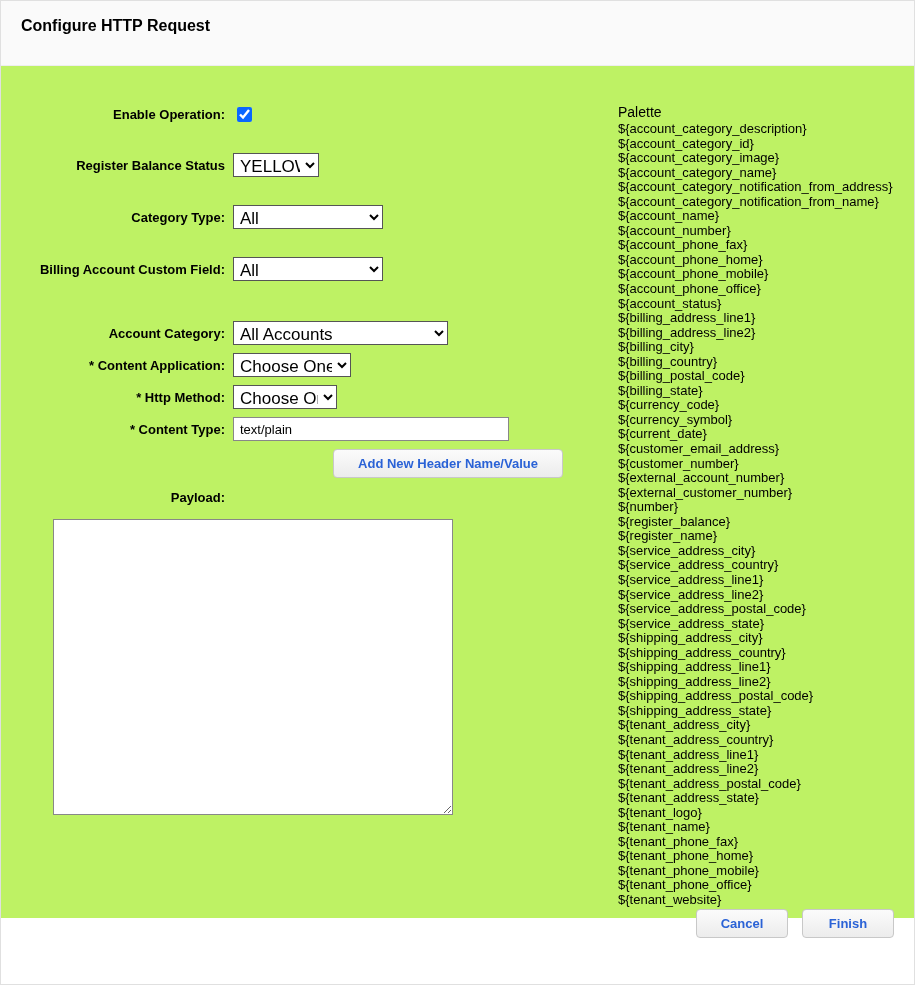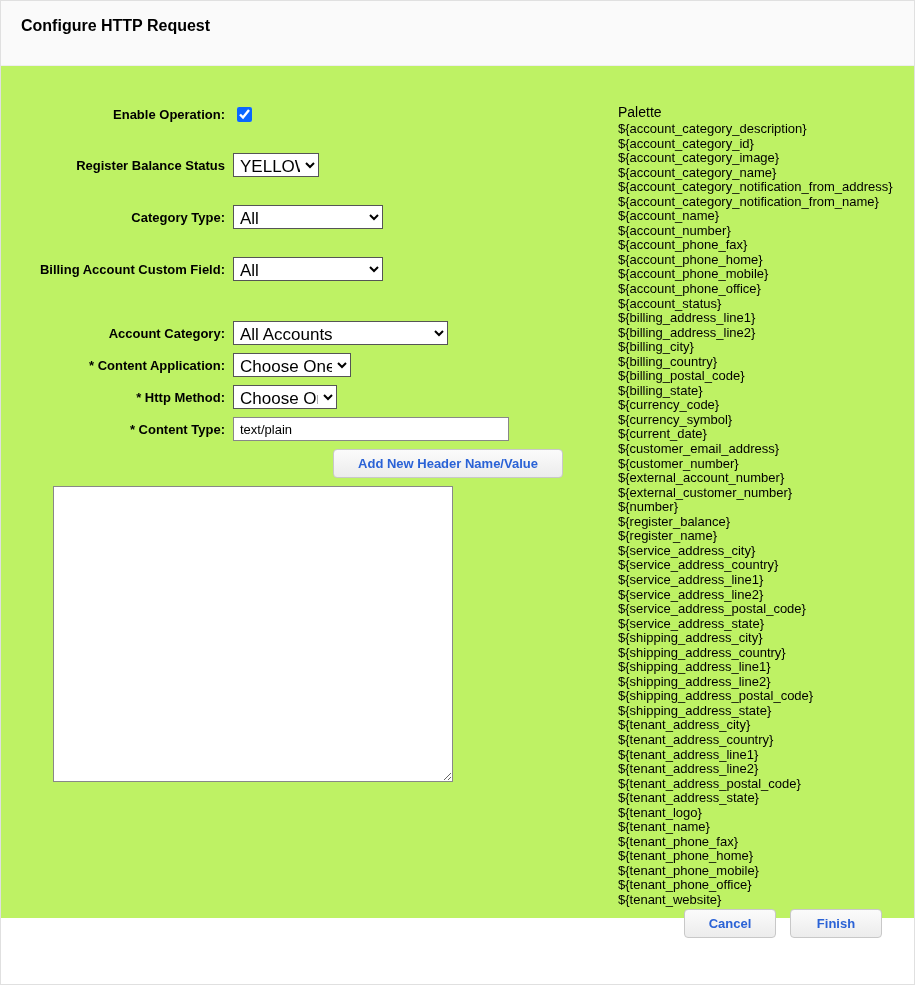--- a/index.html
+++ b/index.html
@@ -103,21 +103,21 @@
     font-weight: normal;
     margin-bottom: 2px;
   }
   .palette-list div {
     font-size: 13px;
     line-height: 1.12;
     white-space: nowrap;
   }
   .footer-buttons {
     position: absolute;
-    right: 32px;
+    right: 20px;
     bottom: 46px;
     display:flex;
     gap: 14px;
   }
   .footer-buttons .btn { width: 92px; padding:6px 0; }
   .gap-lg { height: 14px; }
   .payload-block {
     margin-left: 20px;
     margin-top: 4px;
   }
@@ -213,20 +213,23 @@
       </div>
 
 
       <div class="form-row tight">
         <div class="lbl"></div>
         <div class="ctrl" style="padding-left:100px;">
           <span class="btn btn-wide">Add New Header Name/Value</span>
         </div>
       </div>
 
+      <div class="form-row" style="align-items:flex-start; margin-top:10px;">
+        <div class="lbl" style="padding-top:2px;">Payload:</div>
+      </div>
       <div class="payload-block">
         <textarea style="width: 400px; height: 296px;"></textarea>
       </div>
 
     </div>
 
     <div class="palette-col">
       <div class="palette-title">Palette</div>
       <div class="palette-list" id="palette-list">
           <div>${account_category_description}</div>

